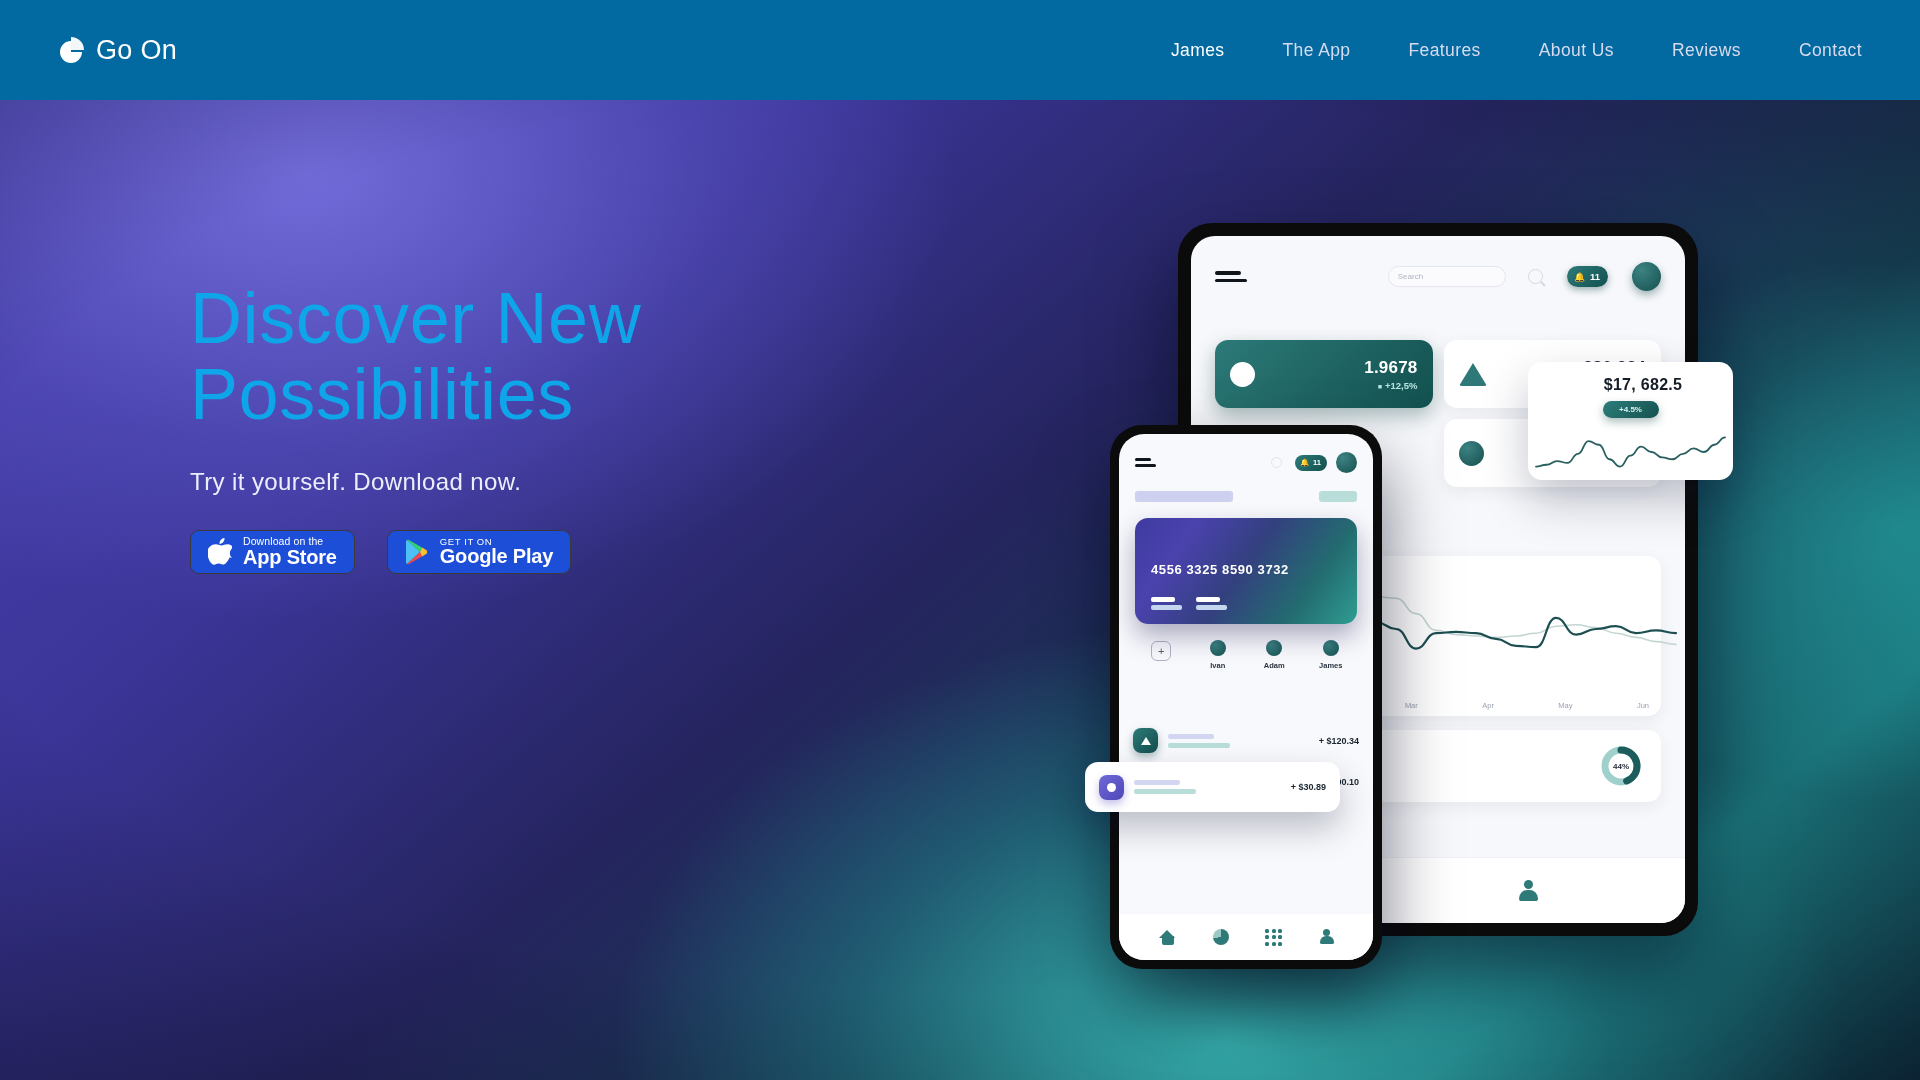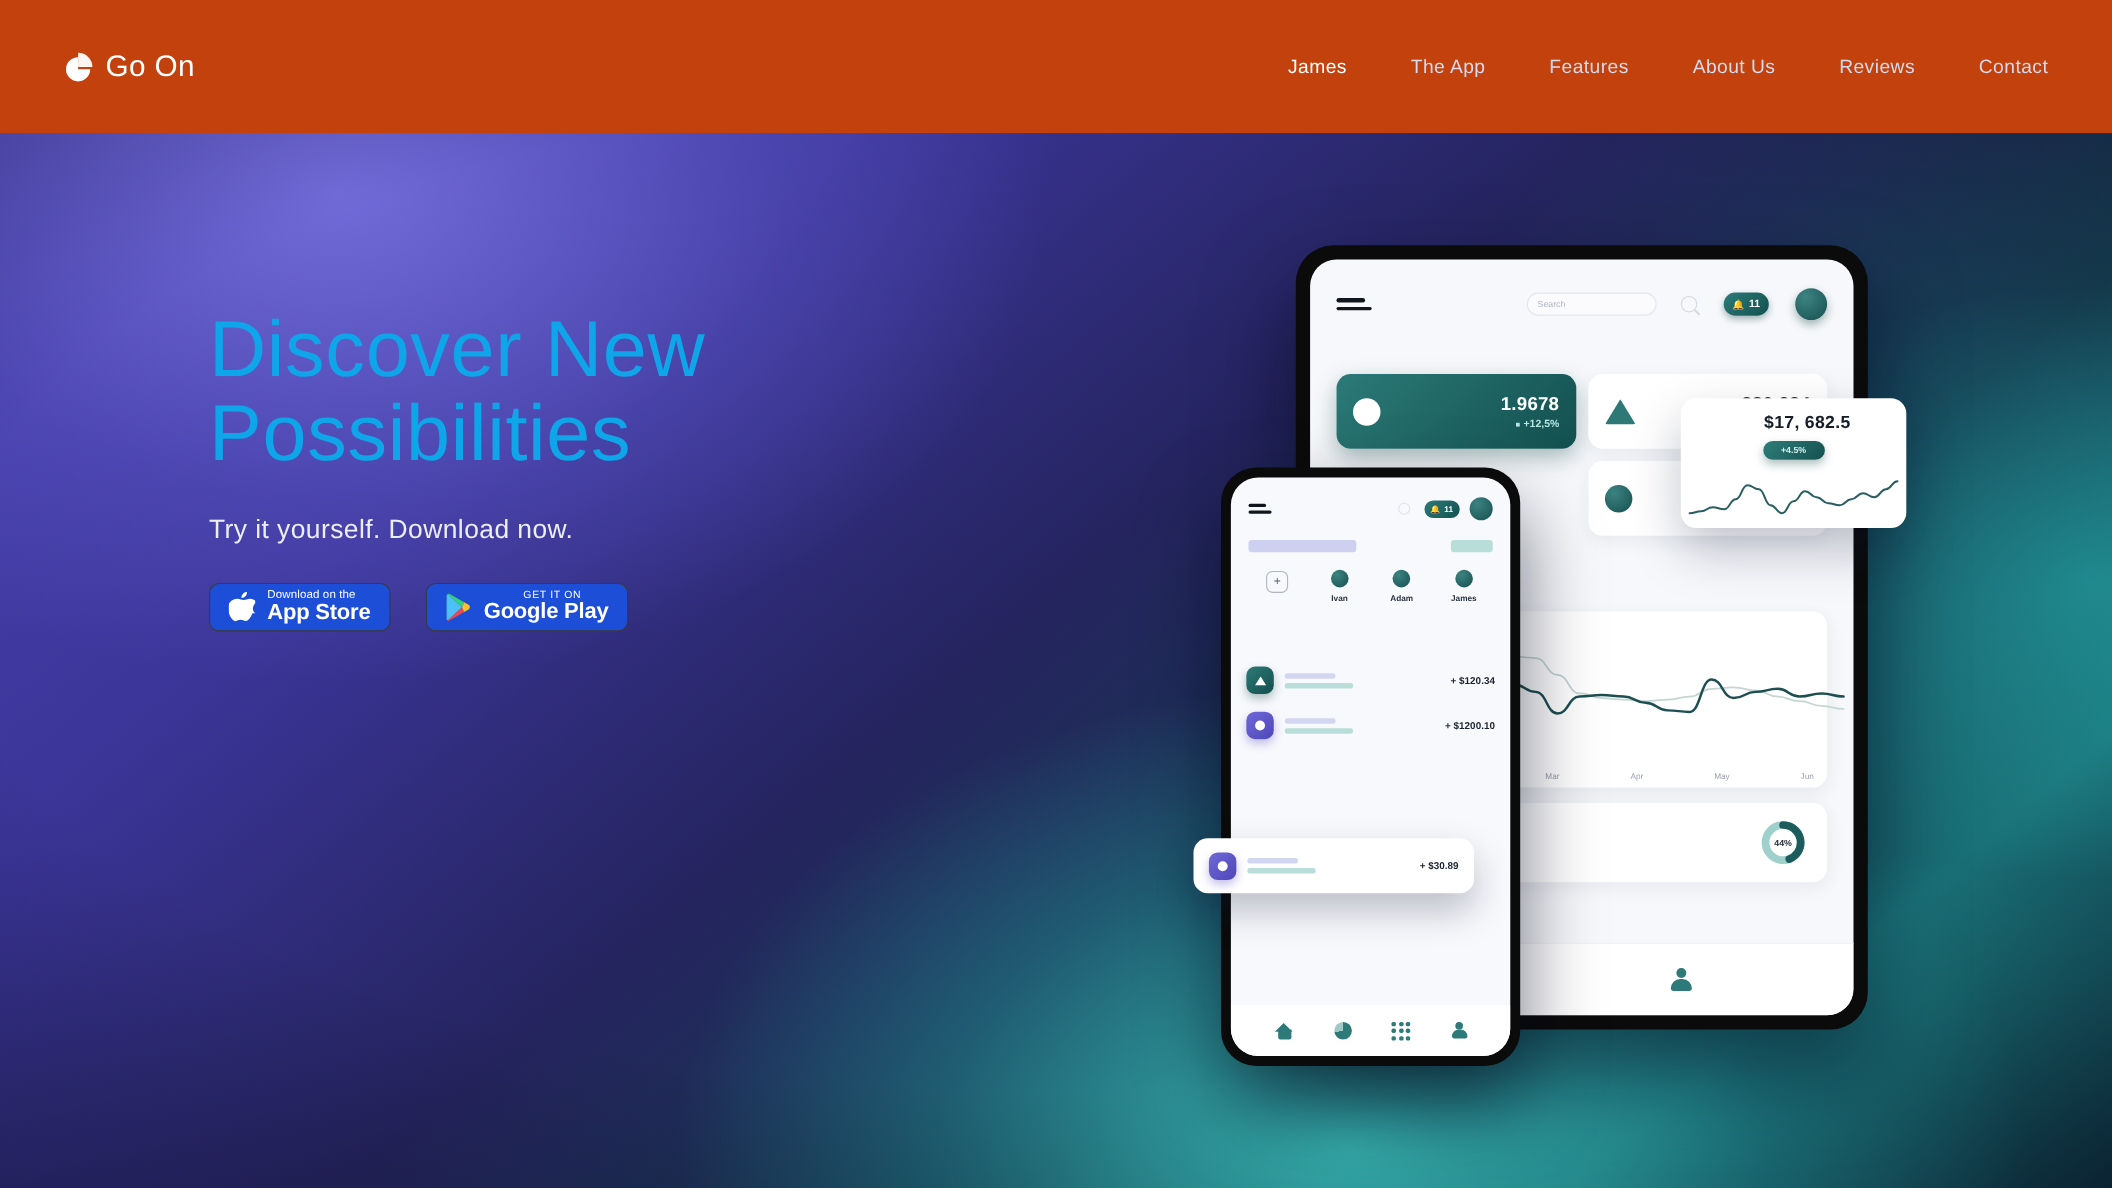--- a/index.html
+++ b/index.html
@@ -21,22 +21,22 @@
       linear-gradient(140deg, #4c44b4 0%, #3b3598 26%, #25245f 48%, #16394c 68%, #1c7c7f 84%, #0e2d3c 100%);
   }
   .hero-vignette {
     position:absolute; left:0; top:96px; width:1920px; height:984px;
     background:radial-gradient(ellipse 130% 115% at 50% 45%, rgba(0,0,0,0) 40%, rgba(5,6,22,0.55) 82%, rgba(4,4,18,0.88) 100%);
     pointer-events:none;
   }
 
   
   .navbar {
-    position:absolute; left:0; top:0; width:1920px; height:121px;
-    background:#c2410c; display:flex; align-items:center;
+    position:absolute; left:0; top:0; width:1920px; height:100px;
+    background:#0369a1; display:flex; align-items:center;
     padding:0 56px; z-index:40;
   }
   .brand { display:flex; align-items:center; gap:10px; }
   .brand-name { color:#fff; font-size:27px; font-weight:400; letter-spacing:.3px; }
   .nav-links { margin-left:auto; display:flex; align-items:center; gap:54px; }
   .nav-link {
     color:#d8dbee; font-size:17.5px; letter-spacing:.4px;
     text-decoration:none; cursor:pointer; padding:6px 2px;
   }
   .nav-link.active { color:#ffffff; }
@@ -52,21 +52,21 @@
   }
   .store-row { margin-top:34px; display:flex; gap:32px; }
   .store-badge {
     display:flex; align-items:center; gap:11px; background:#1d4ed8;
     border-radius:9px; padding:10px 17px; cursor:pointer;
     border:1px solid #3a3a3a; height:44px;
   }
   .store-badge .lines { display:flex; flex-direction:column; line-height:1.05; }
   .store-small { color:#fff; font-size:10.5px; letter-spacing:.1px; }
   .store-big { color:#fff; font-size:20px; font-weight:600; letter-spacing:-.2px; }
-  .store-small.caps { font-size:9.5px; letter-spacing:.6px;margin-left:36px; }
+  .store-small.caps { font-size:9.5px; letter-spacing:.6px; }
 
   
   .tablet {
     position:absolute; left:1178px; top:223px; width:520px; height:713px;
     background:#0b0b0b; border-radius:34px; padding:13px;
     box-shadow:0 40px 80px rgba(3,6,25,.55); z-index:10;
   }
   .tablet-screen {
     width:100%; height:100%; background:#f7f8fb; border-radius:24px;
     position:relative; overflow:hidden;
@@ -430,20 +430,33 @@
           <span>11</span>
         </div>
         <div class="p-avatar"></div>
       </div>
 
       <div class="p-bars">
         <div class="bar-lilac"></div>
         <div class="bar-teal"></div>
       </div>
 
+      <div class="cc">
+        <div class="cc-num">4556 3325 8590 3732</div>
+        <div class="cc-marks">
+          <div class="cc-mark">
+              <i></i>
+              <i></i>
+            </div>
+          <div class="cc-mark">
+              <i></i>
+              <i></i>
+            </div>
+        </div>
+      </div>
 
       <div class="contacts">
         <div class="contact">
           <div class="add-btn">+</div>
         </div>
         <div class="contact">
           <div class="c-dot"></div>
           <div class="c-name">Ivan</div>
         </div>
         <div class="contact">

